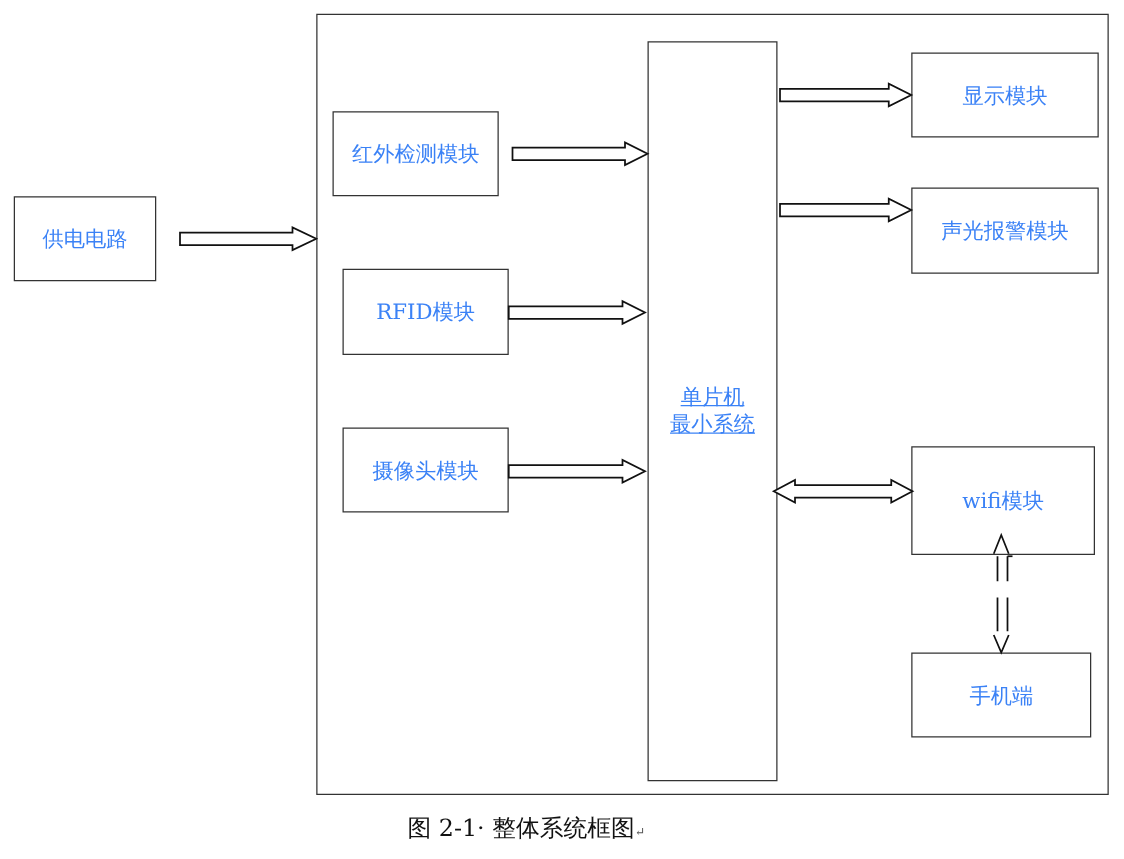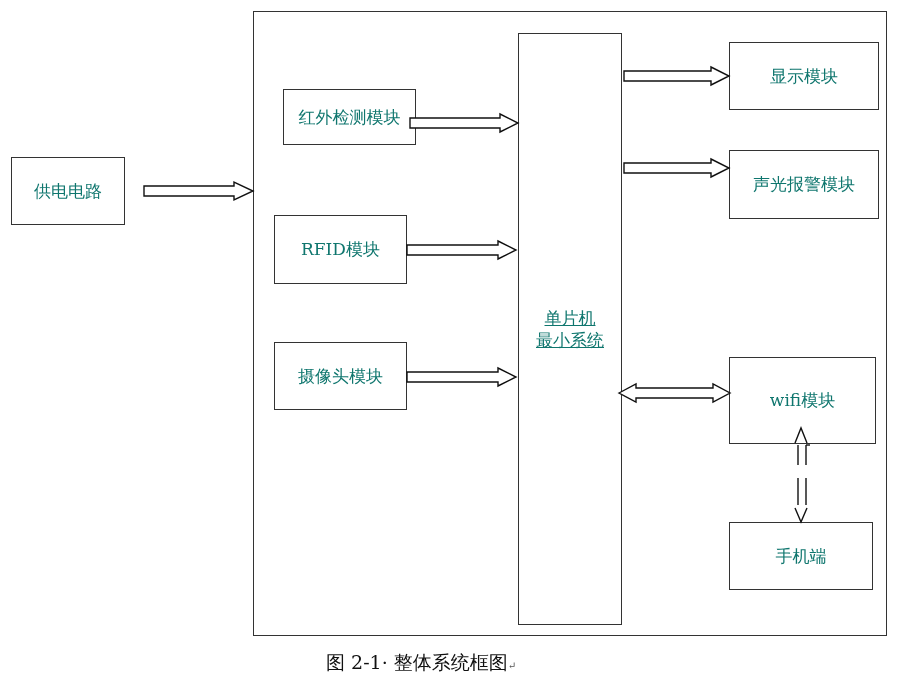--- a/index.html
+++ b/index.html
@@ -1,35 +1,35 @@
 <!DOCTYPE html>
 <html><head>
 <meta charset="utf-8">
 <style>
   html, body { margin: 0; padding: 0; background: #ffffff; }
   body { width: 899px; height: 687px; position: relative; overflow: hidden;
          font-family: "DejaVu Serif", "Liberation Serif", serif; }
   .box { position: absolute; border: 1px solid #333; background: #fff; box-sizing: border-box;
          display: flex; align-items: center; justify-content: center; text-align: center;
-         font-size: 17px; color: #0f766e; }
+         font-size: 17px; color: #3b82f6; }
   svg.arrows { position: absolute; left: 0; top: 0; }
   .caption { position: absolute; left: 326px; top: 650px; font-size: 19px; color: #111;
              font-family: "DejaVu Serif", "Liberation Serif", serif; }
   .mcu-label { line-height: 22px; text-decoration: underline; }
 </style>
 </head>
 <body>
 
 <div class="box" style="left:253px; top:11px; width:634px; height:625px;"></div>
 
 <div class="box" style="left:11px; top:157px; width:114px; height:68px;">
   <span>供电电路</span>
 </div>
 
-<div class="box" style="left:283px; top:89px; width:133px; height:56px;">
+<div class="box" style="left:266px; top:89px; width:133px; height:68px;">
   <span>红外检测模块</span>
 </div>
 <div class="box" style="left:274px; top:215px; width:133px; height:69px;">
   <span>RFID模块</span>
 </div>
 <div class="box" style="left:274px; top:342px; width:133px; height:68px;text-align:center;">
   <span>摄像头模块</span>
 </div>
 
 <div class="box" style="left:518px; top:33px; width:104px; height:592px;">

